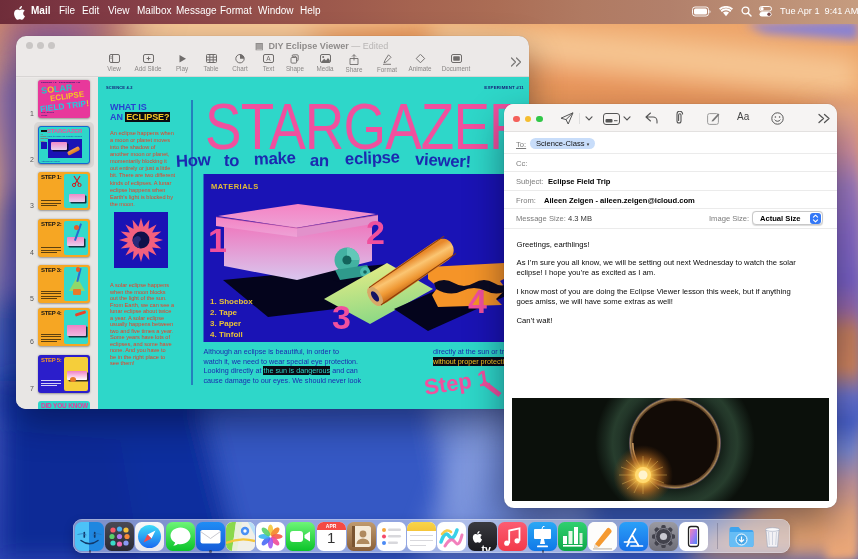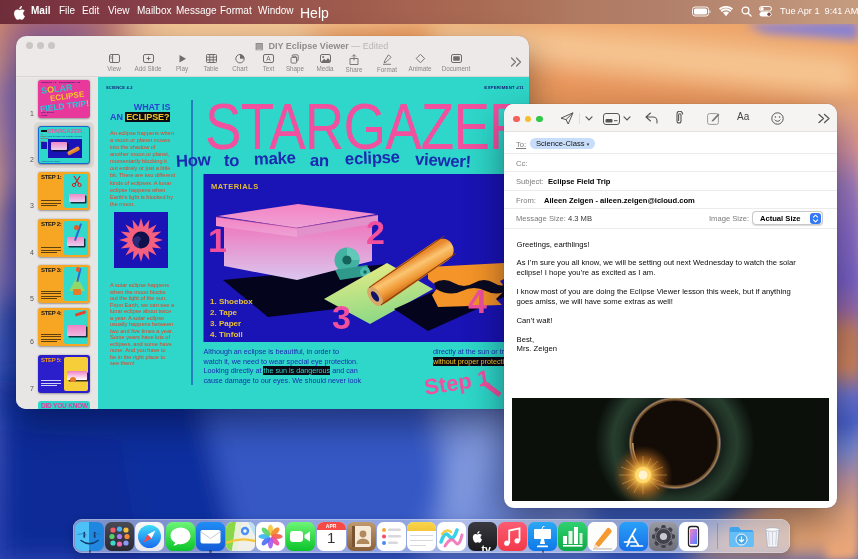--- a/index.html
+++ b/index.html
@@ -122,21 +122,21 @@
     <path fill="#fff" d="M14.5 10.6c0-2.4 2-3.6 2.1-3.7-1.1-1.7-2.9-1.9-3.5-1.9-1.5-.2-2.9.9-3.7.9-.8 0-1.9-.9-3.2-.8-1.6 0-3.1 1-4 2.4-1.7 3-.4 7.3 1.2 9.7.8 1.2 1.8 2.5 3 2.4 1.2 0 1.7-.8 3.1-.8 1.5 0 1.9.8 3.2.8 1.3 0 2.2-1.2 3-2.4.9-1.4 1.3-2.7 1.3-2.8-.1 0-2.5-1-2.5-3.8z"></path>
   </svg>
   <div style="position:absolute;left:31px;top:5px;color:#fff;font-size:10px;font-weight:bold;">Mail</div>
   <div style="position:absolute;left:59px;top:5px;color:#fff;font-size:10px;">File</div>
   <div style="position:absolute;left:82px;top:5px;color:#fff;font-size:10px;">Edit</div>
   <div style="position:absolute;left:108px;top:5px;color:#fff;font-size:10px;">View</div>
   <div style="position:absolute;left:137px;top:5px;color:#fff;font-size:10px;">Mailbox</div>
   <div style="position:absolute;left:176px;top:5px;color:#fff;font-size:10px;">Message</div>
   <div style="position:absolute;left:220px;top:5px;color:#fff;font-size:10px;">Format</div>
   <div style="position:absolute;left:258px;top:5px;color:#fff;font-size:10px;">Window</div>
-  <div style="position:absolute;left:300px;top:5px;color:#fff;font-size:14px;">Help</div>
+  <div style="position:absolute;left:300px;top:5px;color:#fff;font-size:10px;">Help</div>
 
   <svg style="position:absolute;left:692px;top:6px" width="20" height="12" viewBox="0 0 20 12">
     <rect x="0.5" y="1" width="16" height="9" rx="2.5" fill="none" stroke="#fff" stroke-opacity="0.9" stroke-width="1"></rect>
     <rect x="2" y="2.5" width="13" height="6" rx="1.5" fill="#fff"></rect>
     <path d="M17.5 4 v3.5 a2 2 0 0 0 0,-3.5" fill="#fff" fill-opacity="0.9"></path>
   </svg>
   <svg style="position:absolute;left:719px;top:6px" width="14" height="11" viewBox="0 0 14 11">
     <path d="M7 10.2 L10 6.6 a5.4 5.4 0 0 0 -6,0 Z" fill="#fff"></path>
     <path d="M1.6 4.4 a8 8 0 0 1 10.8,0 L11.2 5.9 a6 6 0 0 0 -8.4,0 Z" fill="#fff"></path>
     <path d="M0 2.6 a10.5 10.5 0 0 1 14,0 L12.8 4 a8.6 8.6 0 0 0 -11.6,0 Z" fill="#fff" opacity="0.95"></path>
@@ -473,21 +473,21 @@
 
       <line x1="385" y1="305" x2="402" y2="318" stroke="#f0509e" stroke-width="5"></line>
     </svg>
     <style>
       .sc { position:absolute; }
       .red { color:#f33a20; font-size:5.6px; line-height:7.15px; }
       .hl { background:#0a0a14; }
     </style>
     <div class="sc" style="left:8px;top:8px;font-size:4px;font-weight:bold;color:#16207a;letter-spacing:0.2px;">SCIENCE 4.2</div>
     <div class="sc" style="right:5px;top:8px;font-size:4.4px;font-weight:bold;color:#16207a;letter-spacing:0.2px;">EXPERIMENT #11</div>
-    <div class="sc" style="left:12px;top:25px;font-size:9px;line-height:10.3px;font-weight:bold;color:#2743d0;letter-spacing:-0.1px;text-align:right;">WHAT IS<br>AN <span class="hl" style="color:#f5c623;padding:0 1px;">ECLIPSE?</span></div>
+    <div class="sc" style="left:12px;top:25px;font-size:9px;line-height:10.3px;font-weight:bold;color:#2743d0;letter-spacing:-0.1px;">WHAT IS<br>AN <span class="hl" style="color:#f5c623;padding:0 1px;">ECLIPSE?</span></div>
     <div class="sc red" style="left:12px;top:52.5px;width:82px;">An eclipse happens when<br>a moon or planet moves<br>into the shadow of<br>another moon or planet,<br>momentarily blocking it<br>out entirely or just a little<br>bit. There are two different<br>kinds of eclipses. A lunar<br>eclipse happens when<br>Earth’s light is blocked by<br>the moon.</div>
     <div class="sc red" style="left:12px;top:205px;width:82px;line-height:6.5px;">A solar eclipse happens<br>when the moon blocks<br>out the light of the sun.<br>From Earth, we can see a<br>lunar eclipse about twice<br>a year. A solar eclipse<br>usually happens between<br>two and five times a year.<br>Some years have lots of<br>eclipses, and some have<br>none. And you have to<br>be in the right place to<br>see them!</div>
     <div class="sc" style="left:107px;top:13px;font-size:64px;color:#f0509e;letter-spacing:-1px;white-space:nowrap;transform:scaleX(0.855);transform-origin:0 0;">STARGAZER</div>
     <div class="sc" style="left:78px;top:73.5px;font-size:16.8px;font-weight:bold;color:#1b2ab0;white-space:nowrap;letter-spacing:-0.3px;">
       <span style="display:inline-block;transform:rotate(-3deg);">How</span>
       <span style="display:inline-block;margin-left:9px;transform:rotate(2deg);">to</span>
       <span style="display:inline-block;margin-left:10px;transform:rotate(-2deg) translateY(-2px);">make</span>
       <span style="display:inline-block;margin-left:10.5px;transform:rotate(2deg);">an</span>
       <span style="display:inline-block;margin-left:11px;transform:rotate(-2deg) translateY(-2.5px);">eclipse</span>
       <span style="display:inline-block;margin-left:11px;transform:rotate(3deg);">viewer!</span>
@@ -572,21 +572,20 @@
           </svg>
       </div>
     </div>
   </div>
 
   <div id="mailbody" style="position:absolute;left:12.5px;top:135.5px;width:315px;font-size:7.7px;line-height:9.6px;color:#0a0a0a;">
     <div>Greetings, earthlings!</div>
     <div style="margin-top:9.4px;">As I’m sure you all know, we will be setting out next Wednesday to watch the solar<br>eclipse! I hope you’re as excited as I am.</div>
     <div style="margin-top:9.4px;">I know most of you are doing the Eclipse Viewer lesson this week, but if anything<br>goes amiss, we will have some extras as well!</div>
     <div style="margin-top:9.4px;">Can’t wait!</div>
-    <div style="margin-top:9.4px;">Best,<br>Mrs. Zeigen</div>
   </div>
 
   <div id="mailphoto" style="position:absolute;left:8px;top:294px;">
     <svg width="317" height="103" viewBox="0 0 317 103">
       <defs>
         <radialGradient id="corona" cx="0.5" cy="0.5" r="0.5">
           <stop offset="0.48" stop-color="#0d130d"></stop>
           <stop offset="0.6" stop-color="#18261d"></stop>
           <stop offset="0.7" stop-color="#253a2c"></stop>
           <stop offset="0.78" stop-color="#2a4231"></stop>

